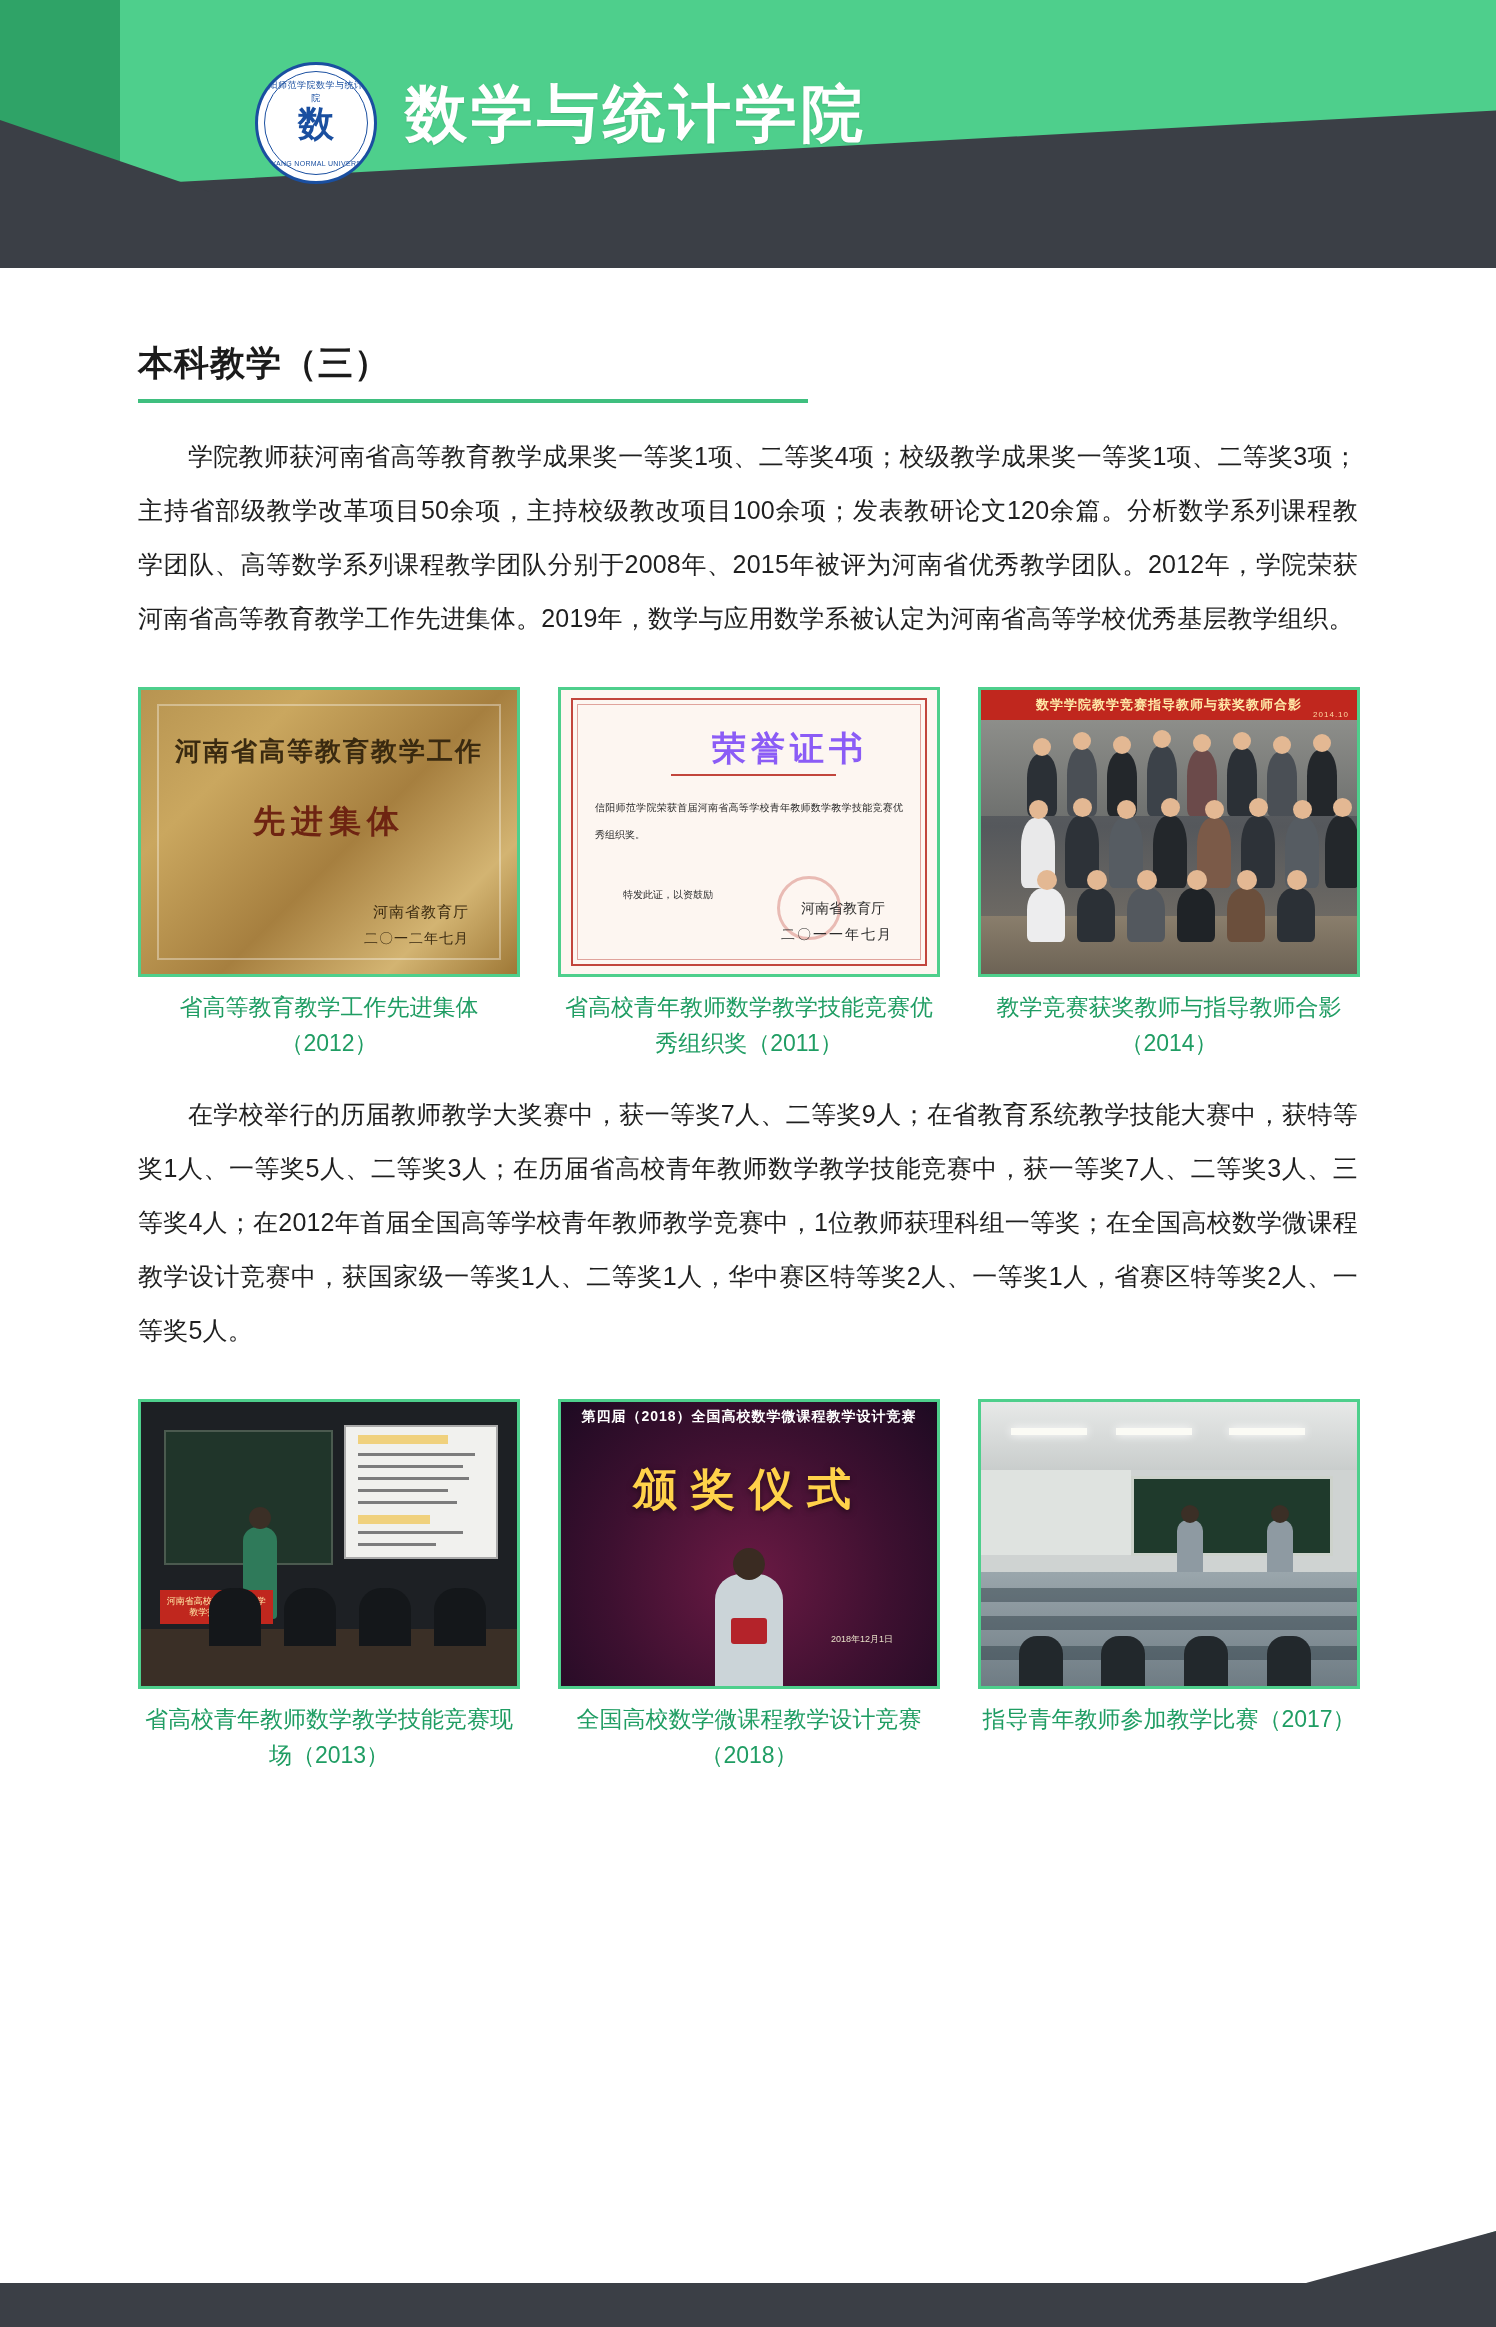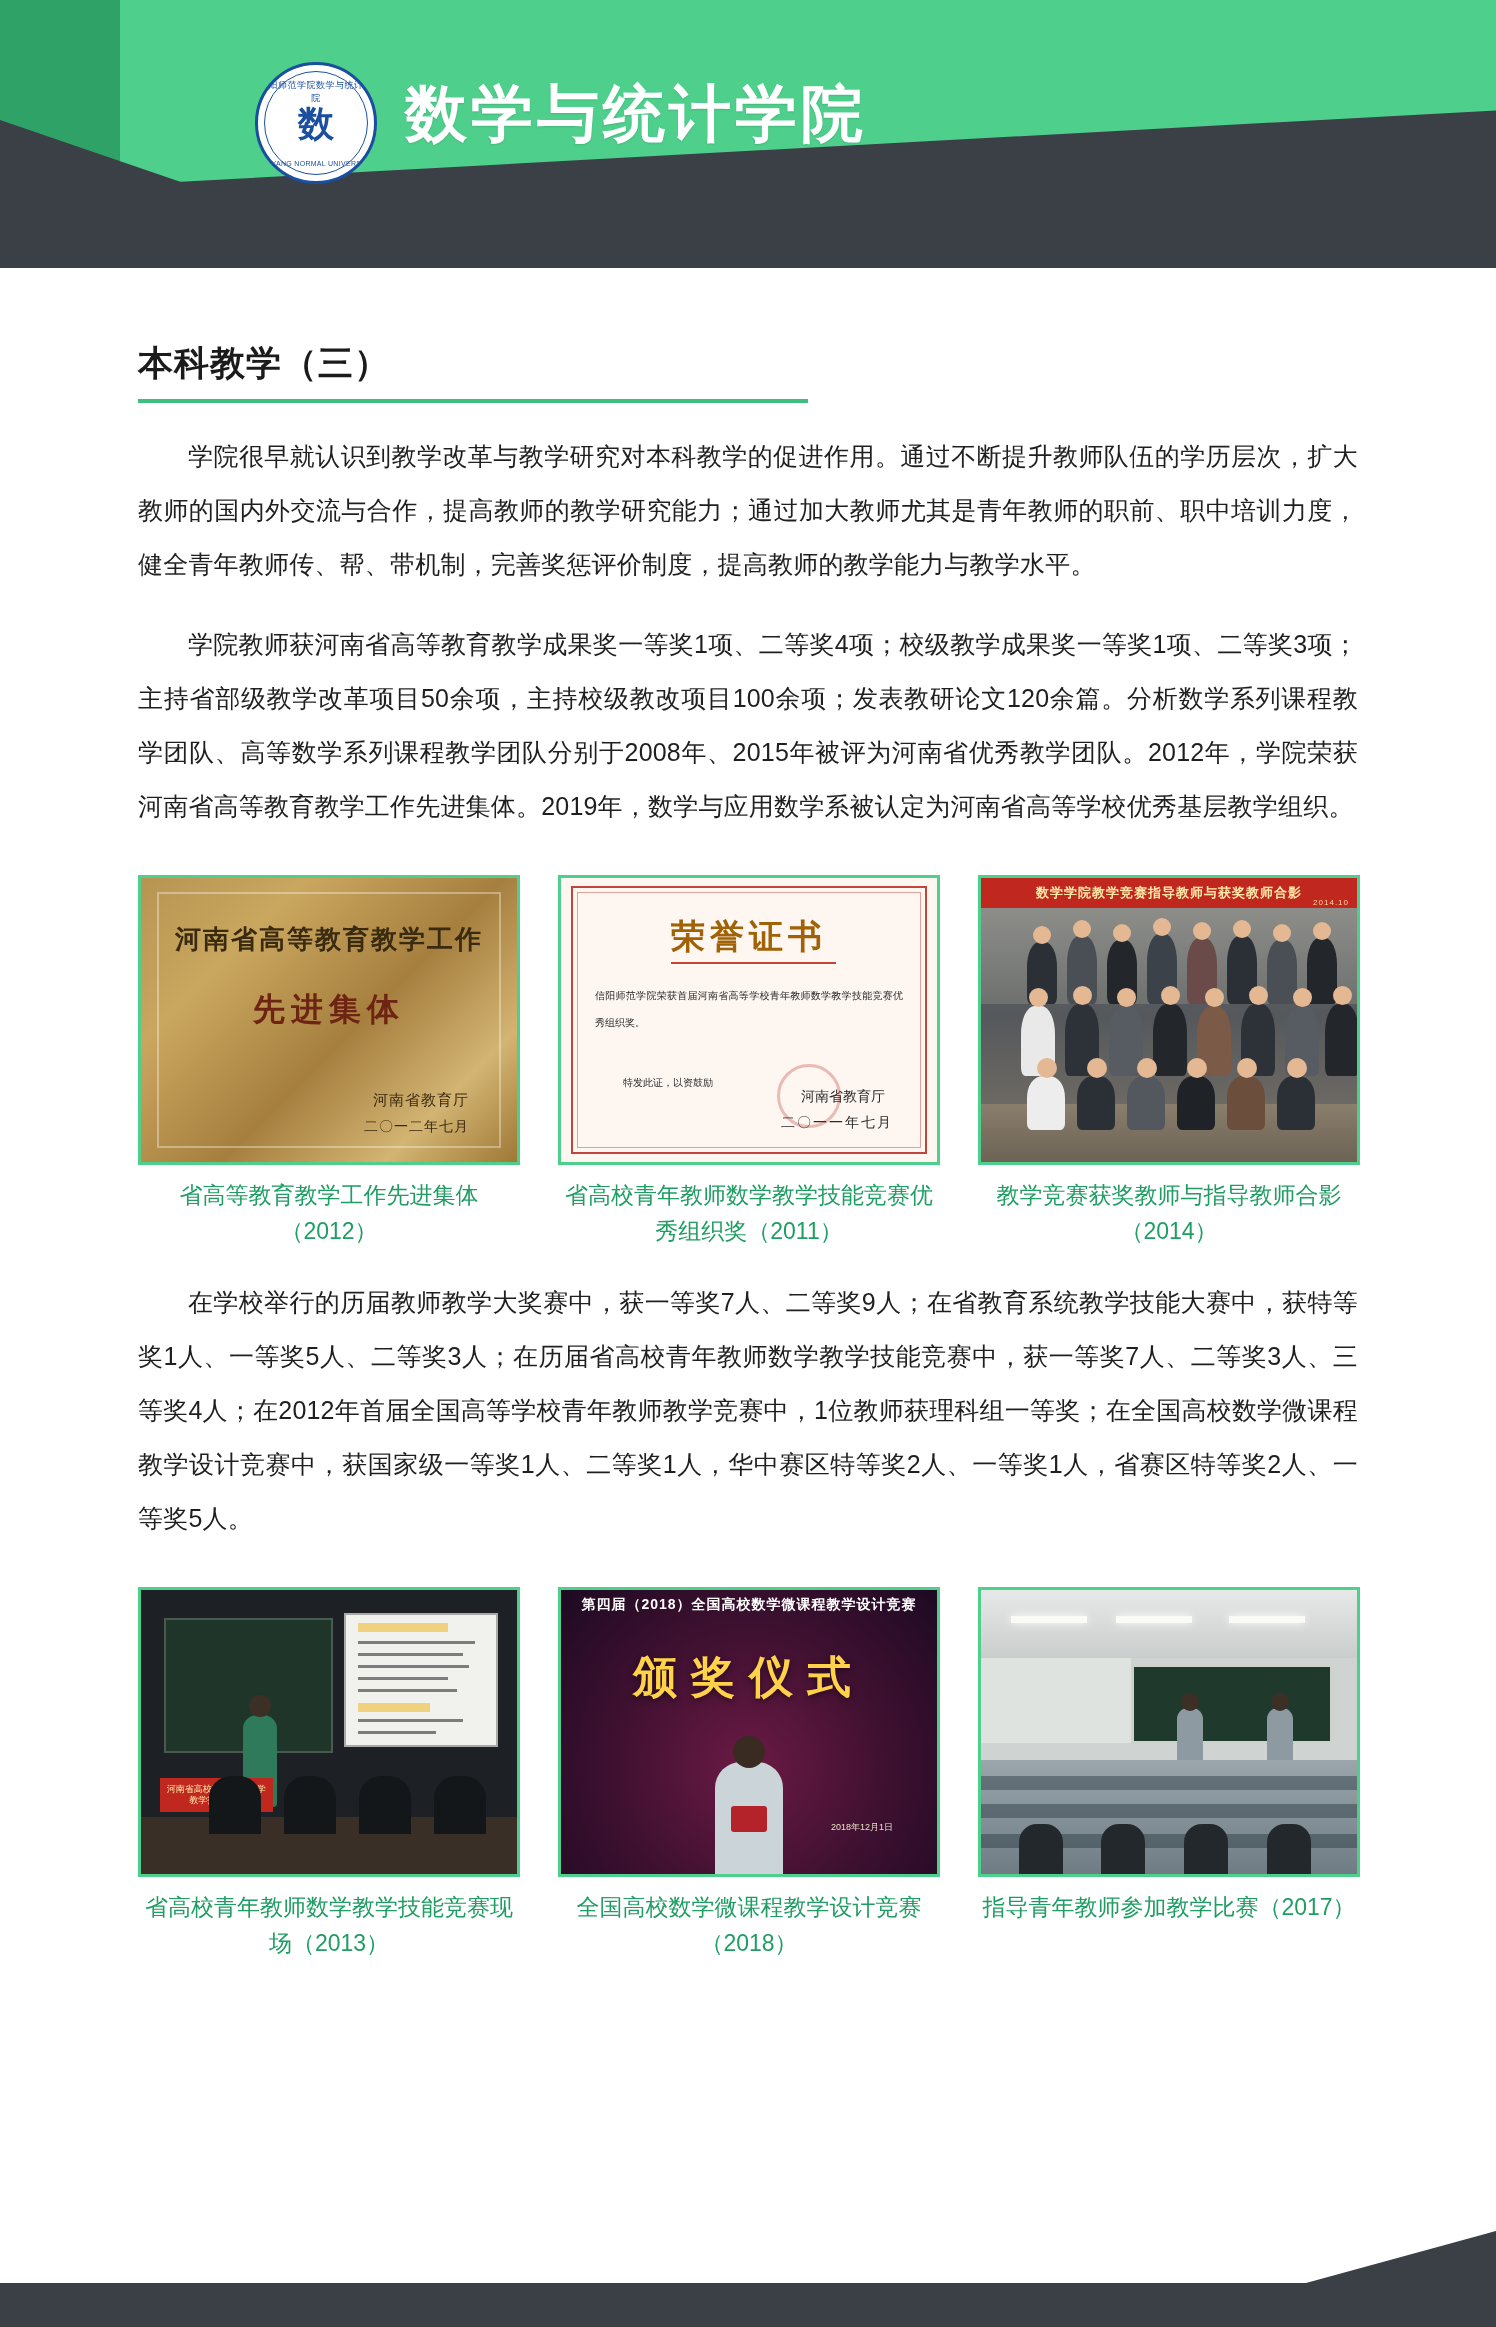--- a/index.html
+++ b/index.html
@@ -220,22 +220,23 @@
     border: 2px solid #c2453c;
   }
   .cert-border2 {
     position: absolute;
     left: 16px; right: 16px; top: 14px; bottom: 14px;
     border: 1px solid #e0a39c;
   }
   .cert-title {
     position: absolute; top: 36px; width: 100%;
     text-align: center; font-size: 34px; font-weight: bold;
-    color: #a16207; letter-spacing: 5px;
+    color: #8b5cf6; letter-spacing: 5px;
     font-family: "DejaVu Serif", serif;
+    padding-left: 41px;
   }
   .cert-underline {
     position: absolute; top: 84px; left: 110px; width: 165px;
     height: 2px; background: #c2453c;
   }
   .cert-body {
     position: absolute; top: 104px; left: 34px; right: 34px;
     font-size: 10px; line-height: 27px; color: #2a2a2a;
     text-align: justify;
   }
@@ -448,21 +449,20 @@
     <div class="banner-title">数学与统计学院</div>
   </div>
 
   <div class="content">
 
     <div class="section-title-wrap">
       <div class="section-title">本科教学（三）</div>
       <div class="title-rule"></div>
     </div>
 
-    <p class="para">学院很早就认识到教学改革与教学研究对本科教学的促进作用。通过不断提升教师队伍的学历层次，扩大教师的国内外交流与合作，提高教师的教学研究能力；通过加大教师尤其是青年教师的职前、职中培训力度，健全青年教师传、帮、带机制，完善奖惩评价制度，提高教师的教学能力与教学水平。</p>
     <p class="para">学院教师获河南省高等教育教学成果奖一等奖1项、二等奖4项；校级教学成果奖一等奖1项、二等奖3项；主持省部级教学改革项目50余项，主持校级教改项目100余项；发表教研论文120余篇。分析数学系列课程教学团队、高等数学系列课程教学团队分别于2008年、2015年被评为河南省优秀教学团队。2012年，学院荣获河南省高等教育教学工作先进集体。2019年，数学与应用数学系被认定为河南省高等学校优秀基层教学组织。</p>
 
     <div class="photo-row">
 
       <div class="photo-card">
         <div class="photo-frame">
           <div class="plaque">
             <div class="plaque-inner"></div>
             <div class="plaque-l1">河南省高等教育教学工作</div>
             <div class="plaque-l2">先进集体</div>

